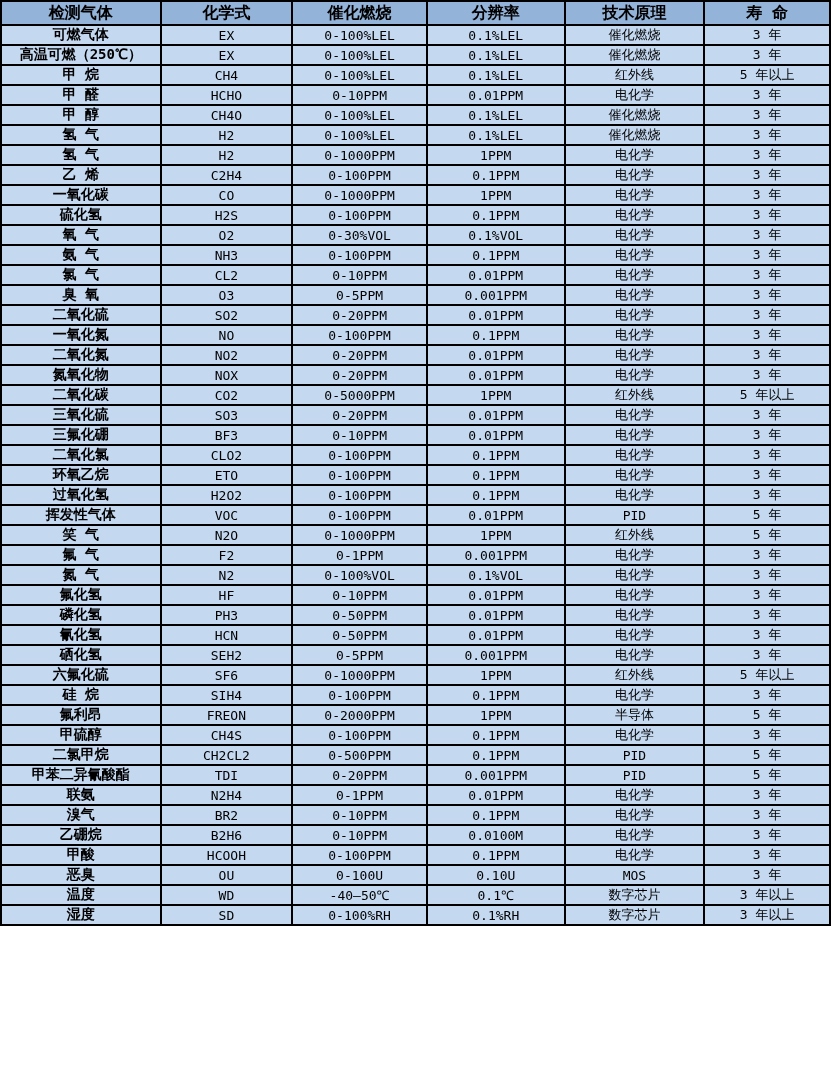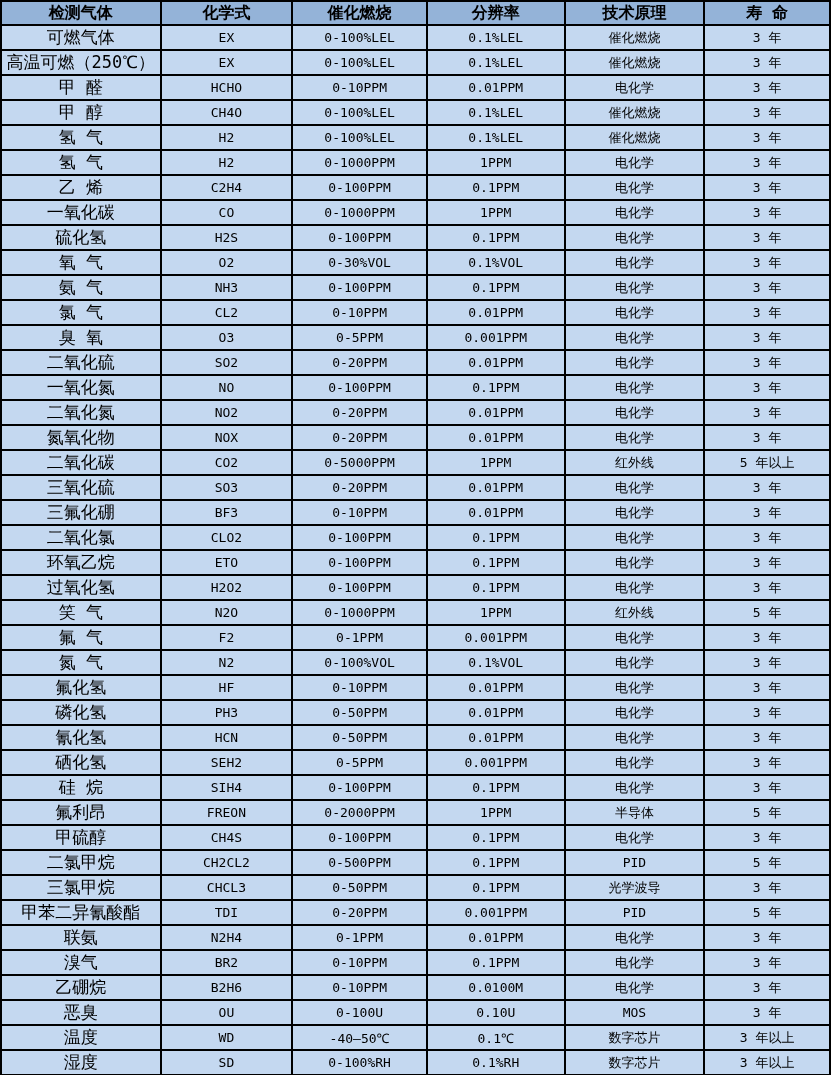--- a/index.html
+++ b/index.html
@@ -46,21 +46,22 @@
     font-size: 16px;
     font-weight: bold;
     height: 24px;
   }
   table.spec-table td {
     background: var(--row-bg);
     font-size: 13px;
     font-weight: normal;
   }
   table.spec-table td.cell-gas {
-    font-size: 17px;
+    font-size: 14px;
+    font-weight: bold;
   }
 </style>
 </head>
 <body>
 
 <div class="spec-table-wrap">
   <table class="spec-table">
     <colgroup>
       <col class="c1">
         <col class="c2">
@@ -90,20 +91,28 @@
         </tr>
         <tr>
           <td class="cell-gas">高温可燃（250℃）</td>
           <td class="cell-formula">EX</td>
           <td class="cell-range">0-100%LEL</td>
           <td class="cell-resolution">0.1%LEL</td>
           <td class="cell-principle">催化燃烧</td>
           <td class="cell-lifespan">3 年</td>
         </tr>
         <tr>
+          <td class="cell-gas">甲 烷</td>
+          <td class="cell-formula">CH4</td>
+          <td class="cell-range">0-100%LEL</td>
+          <td class="cell-resolution">0.1%LEL</td>
+          <td class="cell-principle">红外线</td>
+          <td class="cell-lifespan">5 年以上</td>
+        </tr>
+        <tr>
           <td class="cell-gas">甲 醛</td>
           <td class="cell-formula">HCHO</td>
           <td class="cell-range">0-10PPM</td>
           <td class="cell-resolution">0.01PPM</td>
           <td class="cell-principle">电化学</td>
           <td class="cell-lifespan">3 年</td>
         </tr>
         <tr>
           <td class="cell-gas">甲 醇</td>
           <td class="cell-formula">CH4O</td>
@@ -258,20 +267,28 @@
         </tr>
         <tr>
           <td class="cell-gas">过氧化氢</td>
           <td class="cell-formula">H2O2</td>
           <td class="cell-range">0-100PPM</td>
           <td class="cell-resolution">0.1PPM</td>
           <td class="cell-principle">电化学</td>
           <td class="cell-lifespan">3 年</td>
         </tr>
         <tr>
+          <td class="cell-gas">挥发性气体</td>
+          <td class="cell-formula">VOC</td>
+          <td class="cell-range">0-100PPM</td>
+          <td class="cell-resolution">0.01PPM</td>
+          <td class="cell-principle">PID</td>
+          <td class="cell-lifespan">5 年</td>
+        </tr>
+        <tr>
           <td class="cell-gas">笑 气</td>
           <td class="cell-formula">N2O</td>
           <td class="cell-range">0-1000PPM</td>
           <td class="cell-resolution">1PPM</td>
           <td class="cell-principle">红外线</td>
           <td class="cell-lifespan">5 年</td>
         </tr>
         <tr>
           <td class="cell-gas">氟 气</td>
           <td class="cell-formula">F2</td>
@@ -314,20 +331,28 @@
         </tr>
         <tr>
           <td class="cell-gas">硒化氢</td>
           <td class="cell-formula">SEH2</td>
           <td class="cell-range">0-5PPM</td>
           <td class="cell-resolution">0.001PPM</td>
           <td class="cell-principle">电化学</td>
           <td class="cell-lifespan">3 年</td>
         </tr>
         <tr>
+          <td class="cell-gas">六氟化硫</td>
+          <td class="cell-formula">SF6</td>
+          <td class="cell-range">0-1000PPM</td>
+          <td class="cell-resolution">1PPM</td>
+          <td class="cell-principle">红外线</td>
+          <td class="cell-lifespan">5 年以上</td>
+        </tr>
+        <tr>
           <td class="cell-gas">硅 烷</td>
           <td class="cell-formula">SIH4</td>
           <td class="cell-range">0-100PPM</td>
           <td class="cell-resolution">0.1PPM</td>
           <td class="cell-principle">电化学</td>
           <td class="cell-lifespan">3 年</td>
         </tr>
         <tr>
           <td class="cell-gas">氟利昂</td>
           <td class="cell-formula">FREON</td>
@@ -344,28 +369,20 @@
           <td class="cell-principle">电化学</td>
           <td class="cell-lifespan">3 年</td>
         </tr>
         <tr>
           <td class="cell-gas">二氯甲烷</td>
           <td class="cell-formula">CH2CL2</td>
           <td class="cell-range">0-500PPM</td>
           <td class="cell-resolution">0.1PPM</td>
           <td class="cell-principle">PID</td>
           <td class="cell-lifespan">5 年</td>
-        </tr>
-        <tr>
-          <td class="cell-gas">三氯甲烷</td>
-          <td class="cell-formula">CHCL3</td>
-          <td class="cell-range">0-50PPM</td>
-          <td class="cell-resolution">0.1PPM</td>
-          <td class="cell-principle">光学波导</td>
-          <td class="cell-lifespan">3 年</td>
         </tr>
         <tr>
           <td class="cell-gas">甲苯二异氰酸酯</td>
           <td class="cell-formula">TDI</td>
           <td class="cell-range">0-20PPM</td>
           <td class="cell-resolution">0.001PPM</td>
           <td class="cell-principle">PID</td>
           <td class="cell-lifespan">5 年</td>
         </tr>
         <tr>
@@ -386,20 +403,28 @@
         </tr>
         <tr>
           <td class="cell-gas">乙硼烷</td>
           <td class="cell-formula">B2H6</td>
           <td class="cell-range">0-10PPM</td>
           <td class="cell-resolution">0.0100M</td>
           <td class="cell-principle">电化学</td>
           <td class="cell-lifespan">3 年</td>
         </tr>
         <tr>
+          <td class="cell-gas">甲酸</td>
+          <td class="cell-formula">HCOOH</td>
+          <td class="cell-range">0-100PPM</td>
+          <td class="cell-resolution">0.1PPM</td>
+          <td class="cell-principle">电化学</td>
+          <td class="cell-lifespan">3 年</td>
+        </tr>
+        <tr>
           <td class="cell-gas">恶臭</td>
           <td class="cell-formula">OU</td>
           <td class="cell-range">0-100U</td>
           <td class="cell-resolution">0.10U</td>
           <td class="cell-principle">MOS</td>
           <td class="cell-lifespan">3 年</td>
         </tr>
         <tr>
           <td class="cell-gas">温度</td>
           <td class="cell-formula">WD</td>

